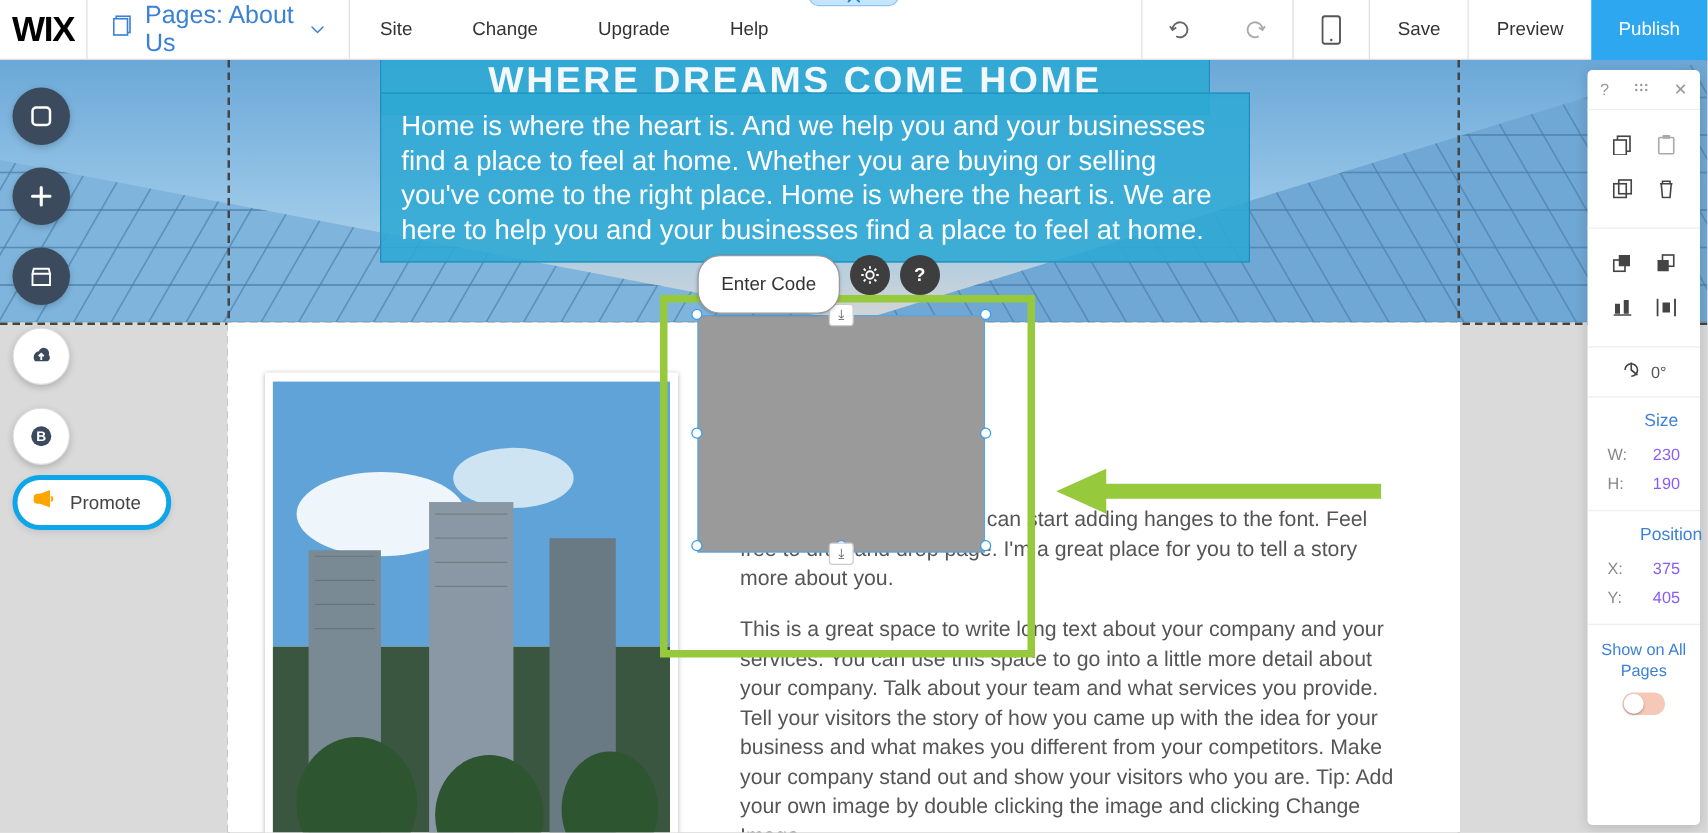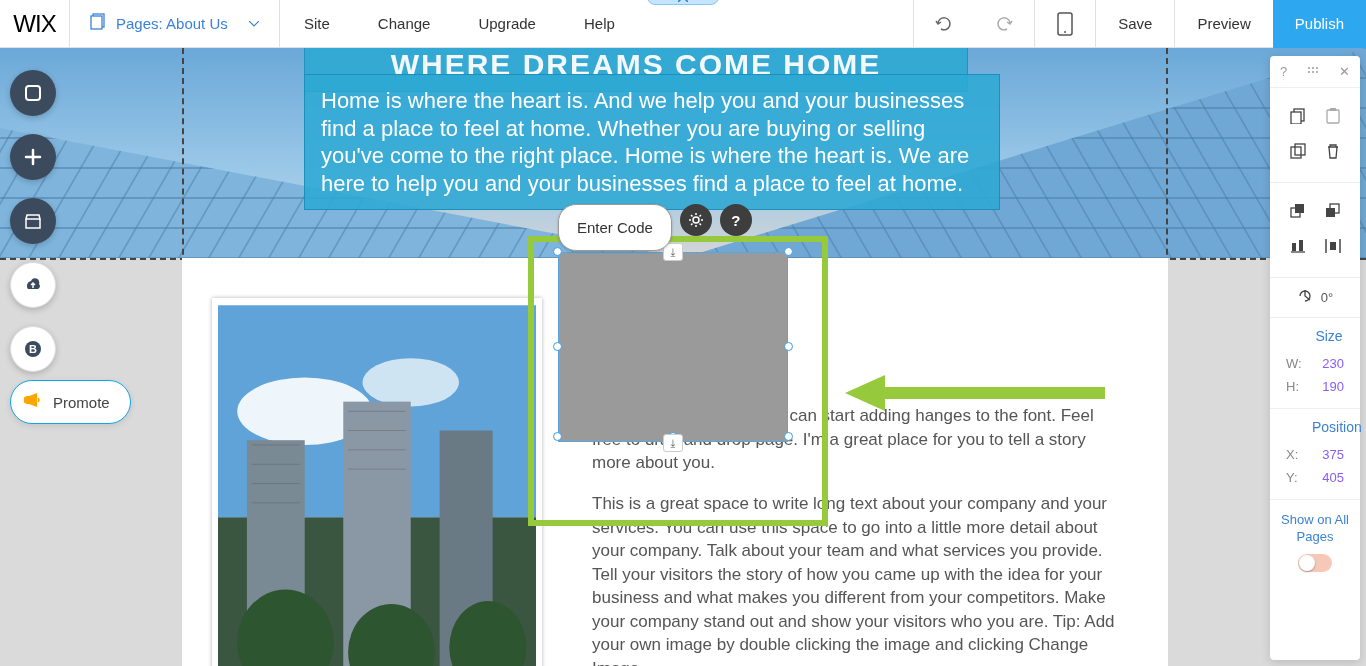--- a/index.html
+++ b/index.html
@@ -1,38 +1,38 @@
 <!DOCTYPE html>
 <html><head>
 <meta charset="utf-8">
 <style>
 * { margin: 0; padding: 0; box-sizing: border-box; font-family: Helvetica, Arial, sans-serif; }
 body { width: 1366px; height: 666px; overflow: hidden; background: #e4e4e4; position: relative; }
 
 
 .topbar { position: absolute; top: 0; left: 0; right: 0; height: 48px; background: #fff; border-bottom: 1px solid #e0e0e0; display: flex; align-items: center; z-index: 100; }
-.wix-logo { width: 70px; height: 48px; display: flex; align-items: center; justify-content: center; font-weight: 400; font-size: 24px; letter-spacing: -1px; color: #000; border-right: 1px solid #e0e0e0; }
-.pages-btn { display: flex; align-items: center; gap: 8px; padding: 0 20px; height: 48px; color: #3b82d6; font-size: 15px; cursor: pointer; border-right: 1px solid #e0e0e0; width: 210px; }
+.wix-logo { width: 70px; height: 48px; display: flex; align-items: center; justify-content: center; font-weight: 700; font-size: 28px; letter-spacing: -1px; color: #000; border-right: 1px solid #e0e0e0; }
+.pages-btn { display: flex; align-items: center; gap: 8px; padding: 0 20px; height: 48px; color: #3b82d6; font-size: 20px; cursor: pointer; border-right: 1px solid #e0e0e0; width: 210px; }
 .pages-btn .pages-label { flex: 1; }
 .pages-btn svg.chev { margin-left: auto; }
 .menu-items { display: flex; align-items: center; height: 48px; }
 .menu-item { padding: 0 24px; color: #333; font-size: 15px; height: 48px; display: flex; align-items: center; cursor: pointer; }
 .menu-spacer { flex: 1; }
 .top-handle { position: absolute; left: 50%; transform: translateX(-50%); top: -8px; background: #c5e5ff; border: 1px solid #8cc5f5; border-radius: 0 0 8px 8px; padding: 4px 30px 2px; }
 .top-handle svg { display: block; }
 .top-divider { width: 1px; height: 48px; background: #e0e0e0; }
 .top-icon-btn { width: 60px; height: 48px; display: flex; align-items: center; justify-content: center; cursor: pointer; color: #555; }
 .top-text-btn { padding: 0 22px; height: 48px; display: flex; align-items: center; font-size: 15px; color: #333; cursor: pointer; }
 .publish-btn { background: #2da7f0; color: #fff; }
 
 
 .left-tools { position: absolute; left: 10px; top: 70px; display: flex; flex-direction: column; gap: 18px; z-index: 50; }
 .float-btn { width: 46px; height: 46px; border-radius: 50%; background: #3b4a5c; color: #fff; display: flex; align-items: center; justify-content: center; cursor: pointer; box-shadow: 0 2px 6px rgba(0,0,0,0.2); }
 .float-btn.light { background: #fff; color: #444; border: 1px solid #ddd; }
-.promote-btn { position: absolute; left: 10px; top: 380px; height: 44px; border-radius: 22px; background: #fff; border: 1px solid #0ea5e9; display: flex; align-items: center; padding: 0 20px 0 10px; gap: 10px; color: #444; font-size: 15px; cursor: pointer; box-shadow: 0 2px 6px rgba(0,0,0,0.1); z-index: 50; }
+.promote-btn { position: absolute; left: 10px; top: 380px; height: 44px; border-radius: 22px; background: #fff; border: 4px solid #0ea5e9; display: flex; align-items: center; padding: 0 20px 0 10px; gap: 10px; color: #444; font-size: 15px; cursor: pointer; box-shadow: 0 2px 6px rgba(0,0,0,0.1); z-index: 50; }
 .promote-icon { color: #ffa500; }
 
 
 .canvas { position: absolute; top: 48px; left: 0; right: 0; bottom: 0; background: #dadada; overflow: hidden; }
 .hero { position: absolute; top: 0; left: 0; right: 0; height: 210px; background: linear-gradient(to bottom, #6ba8d8 0%, #9cc9e8 60%, #d5d5d5 100%); overflow: hidden; }
 .building-svg { position: absolute; inset: 0; }
 .page-guides { position: absolute; top: 0; left: 182px; right: 198px; bottom: 0; border-left: 2px dashed #444; border-right: 2px dashed #444; }
 .hr-guide { position: absolute; left: 0; right: 0; top: 210px; border-top: 2px dashed #444; }
 
 .title-bar { position: absolute; left: 304px; top: -10px; width: 664px; height: 54px; background: #2ea9d4; opacity: 0.92; color: #fff; display: flex; align-items: center; justify-content: center; font-size: 30px; font-weight: 600; letter-spacing: 2px; border: 1px solid #1c90ba; }

